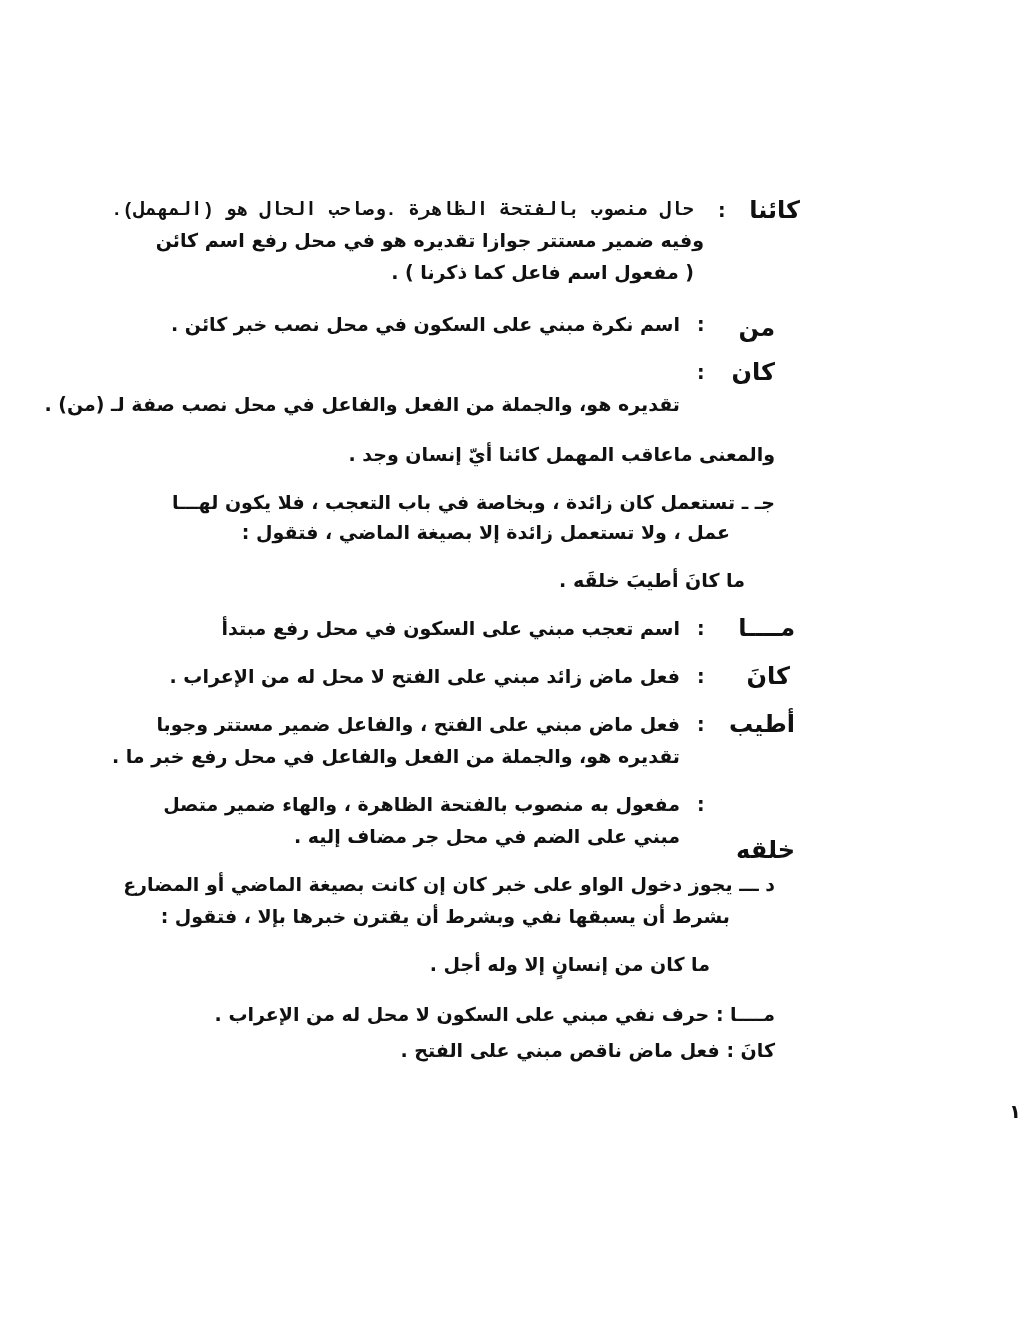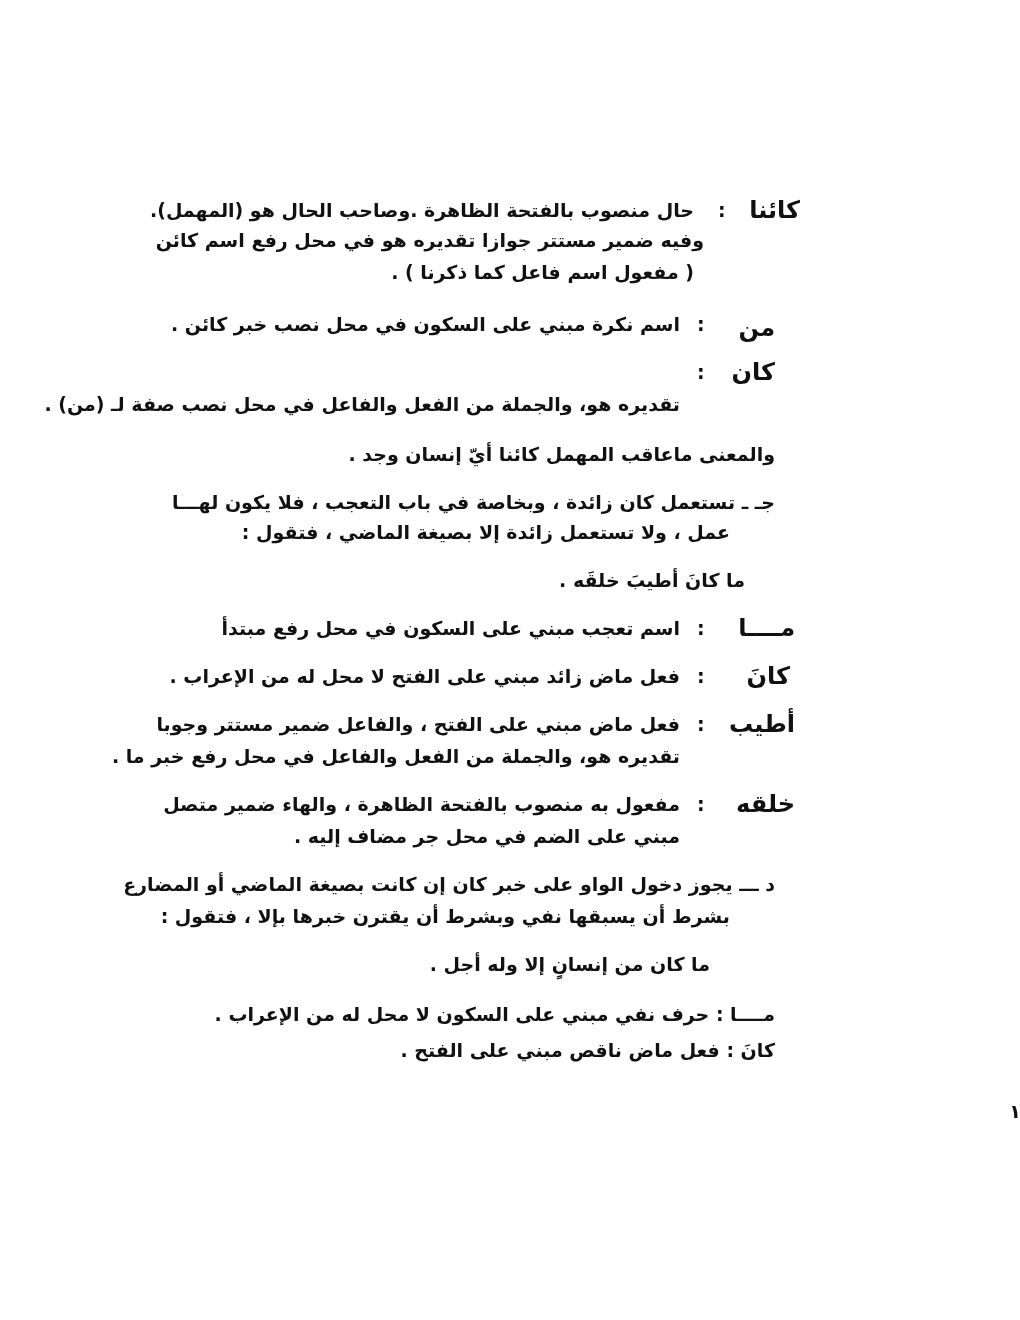--- a/index.html
+++ b/index.html
@@ -16,21 +16,21 @@
   .colon { position: absolute; font-size: 19px; line-height: 28px; font-weight: bold; }
   .pagenum { position: absolute; left: 0; width: 1020px; text-align: right; top: 1100px; font-size: 19px; font-weight: bold; direction: rtl; padding-left: 24px; }
 </style>
 </head>
 <body>
 
 <div class="page">
 
   <span class="term" style="right:220px; top:196px;">كائنا</span>
   <span class="colon" style="left:718px; top:196px;">:</span>
-  <div class="line" style="right:326px; top:196px;">حال منصوب بالفتحة الظاهرة .وصاحب الحال هو (المهمل).</div>
+  <div class="line" style="right:326px; top:196px;font-family:Liberation Mono, monospace;">حال منصوب بالفتحة الظاهرة .وصاحب الحال هو (المهمل).</div>
   <div class="line" style="right:316px; top:226px;">وفيه ضمير مستتر جوازا تقديره هو في محل رفع اسم كائن</div>
   <div class="line" style="right:326px; top:258px;">( مفعول اسم فاعل كما ذكرنا ) .</div>
 
   <span class="term" style="right:245px; top:314px;text-align:center;">من</span>
   <span class="colon" style="left:697px; top:310px;">:</span>
   <div class="line" style="right:340px; top:310px;">اسم نكرة مبني على السكون في محل نصب خبر كائن .</div>
 
   <span class="term" style="right:245px; top:358px;">كان</span>
   <span class="colon" style="left:697px; top:358px;">:</span>
   <div class="line" style="right:340px; top:390px;">تقديره هو، والجملة من الفعل والفاعل في محل نصب صفة لـ (من) .</div>
@@ -47,21 +47,21 @@
 
   <span class="term" style="right:230px; top:662px;">كانَ</span>
   <span class="colon" style="left:697px; top:662px;">:</span>
   <div class="line" style="right:340px; top:662px;">فعل ماض زائد مبني على الفتح لا محل له من الإعراب .</div>
 
   <span class="term" style="right:225px; top:710px;">أطيب</span>
   <span class="colon" style="left:697px; top:710px;">:</span>
   <div class="line" style="right:340px; top:710px;">فعل ماض مبني على الفتح ، والفاعل ضمير مستتر وجوبا</div>
   <div class="line" style="right:340px; top:742px;">تقديره هو، والجملة من الفعل والفاعل في محل رفع خبر ما .</div>
 
-  <span class="term" style="right:225px; top:790px;">خلقه</span>
+  <span class="term" style="right:225px; top:836px;">خلقه</span>
   <span class="colon" style="left:697px; top:790px;">:</span>
   <div class="line" style="right:340px; top:790px;">مفعول به منصوب بالفتحة الظاهرة ، والهاء ضمير متصل</div>
   <div class="line" style="right:340px; top:822px;">مبني على الضم في محل جر مضاف إليه .</div>
 
   <div class="line" style="right:245px; top:870px;">د ـــ يجوز دخول الواو على خبر كان إن كانت بصيغة الماضي أو المضارع</div>
   <div class="line" style="right:290px; top:902px;">بشرط أن يسبقها نفي وبشرط أن يقترن خبرها بإلا ، فتقول :</div>
   <div class="line" style="right:310px; top:950px;">ما كان من إنسانٍ إلا وله أجل .</div>
 
   <div class="line" style="right:245px; top:1000px;">مــــا : حرف نفي مبني على السكون لا محل له من الإعراب .</div>
   <div class="line" style="right:245px; top:1036px;">كانَ : فعل ماض ناقص مبني على الفتح .</div>

